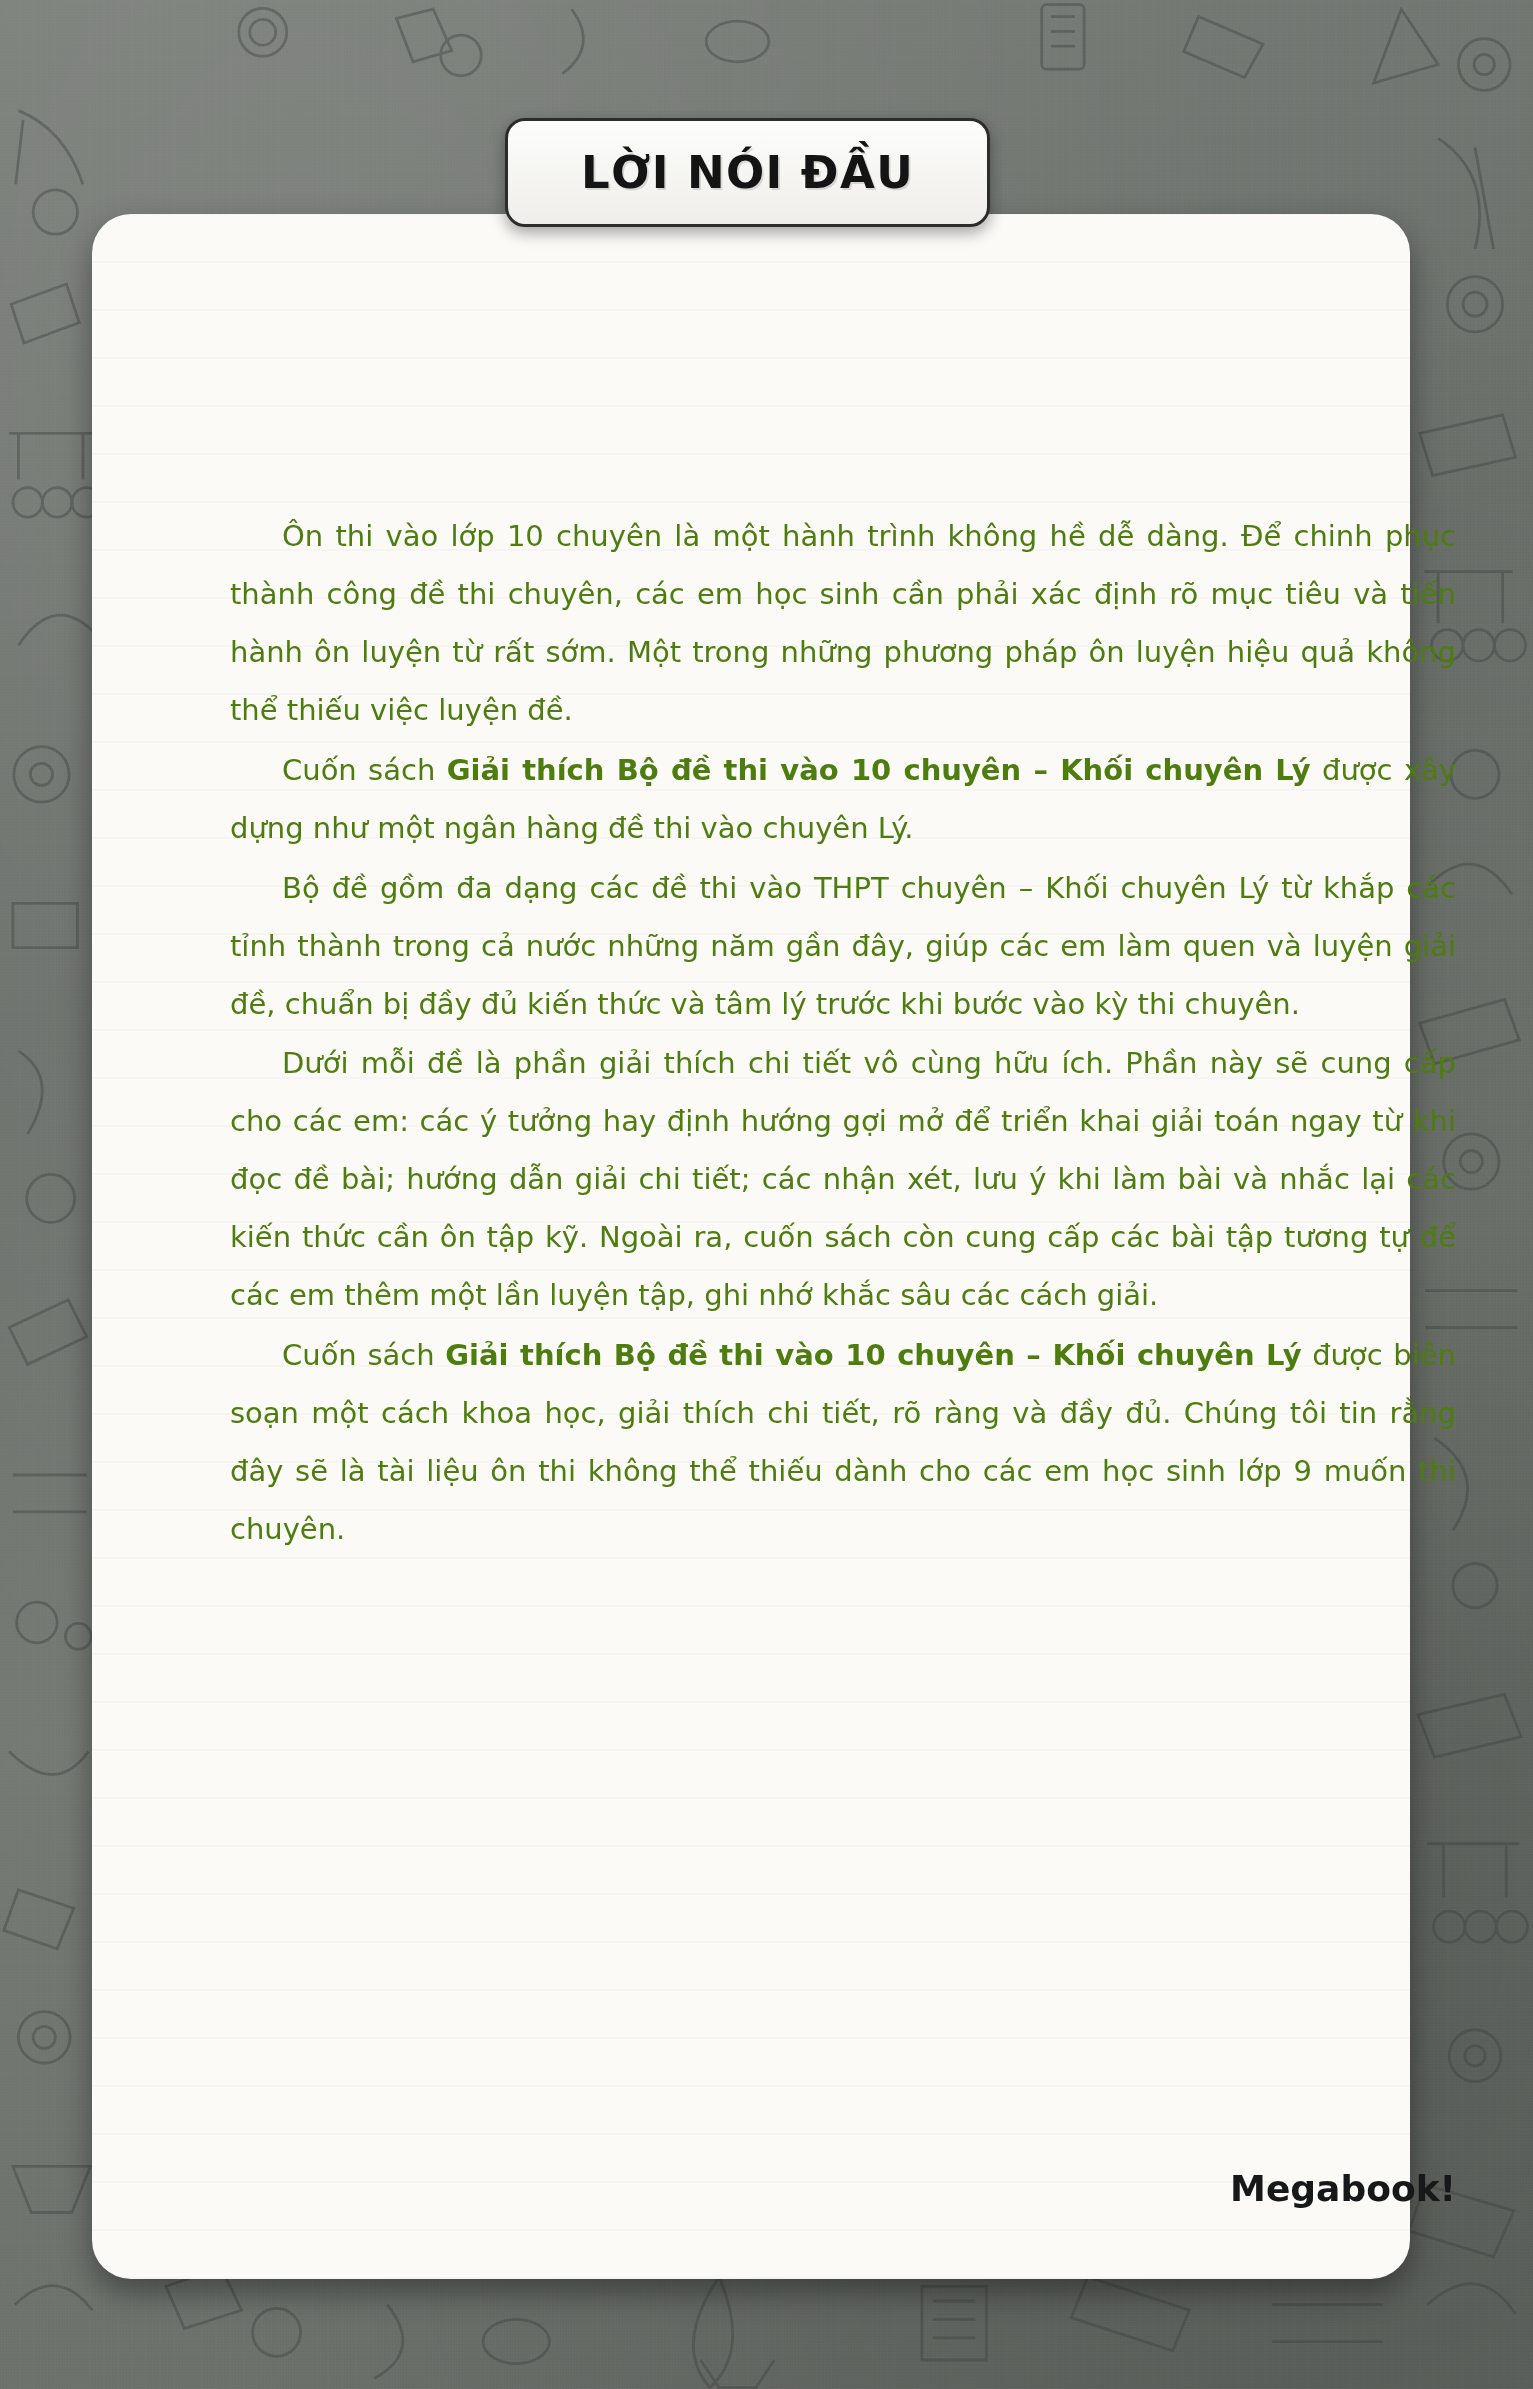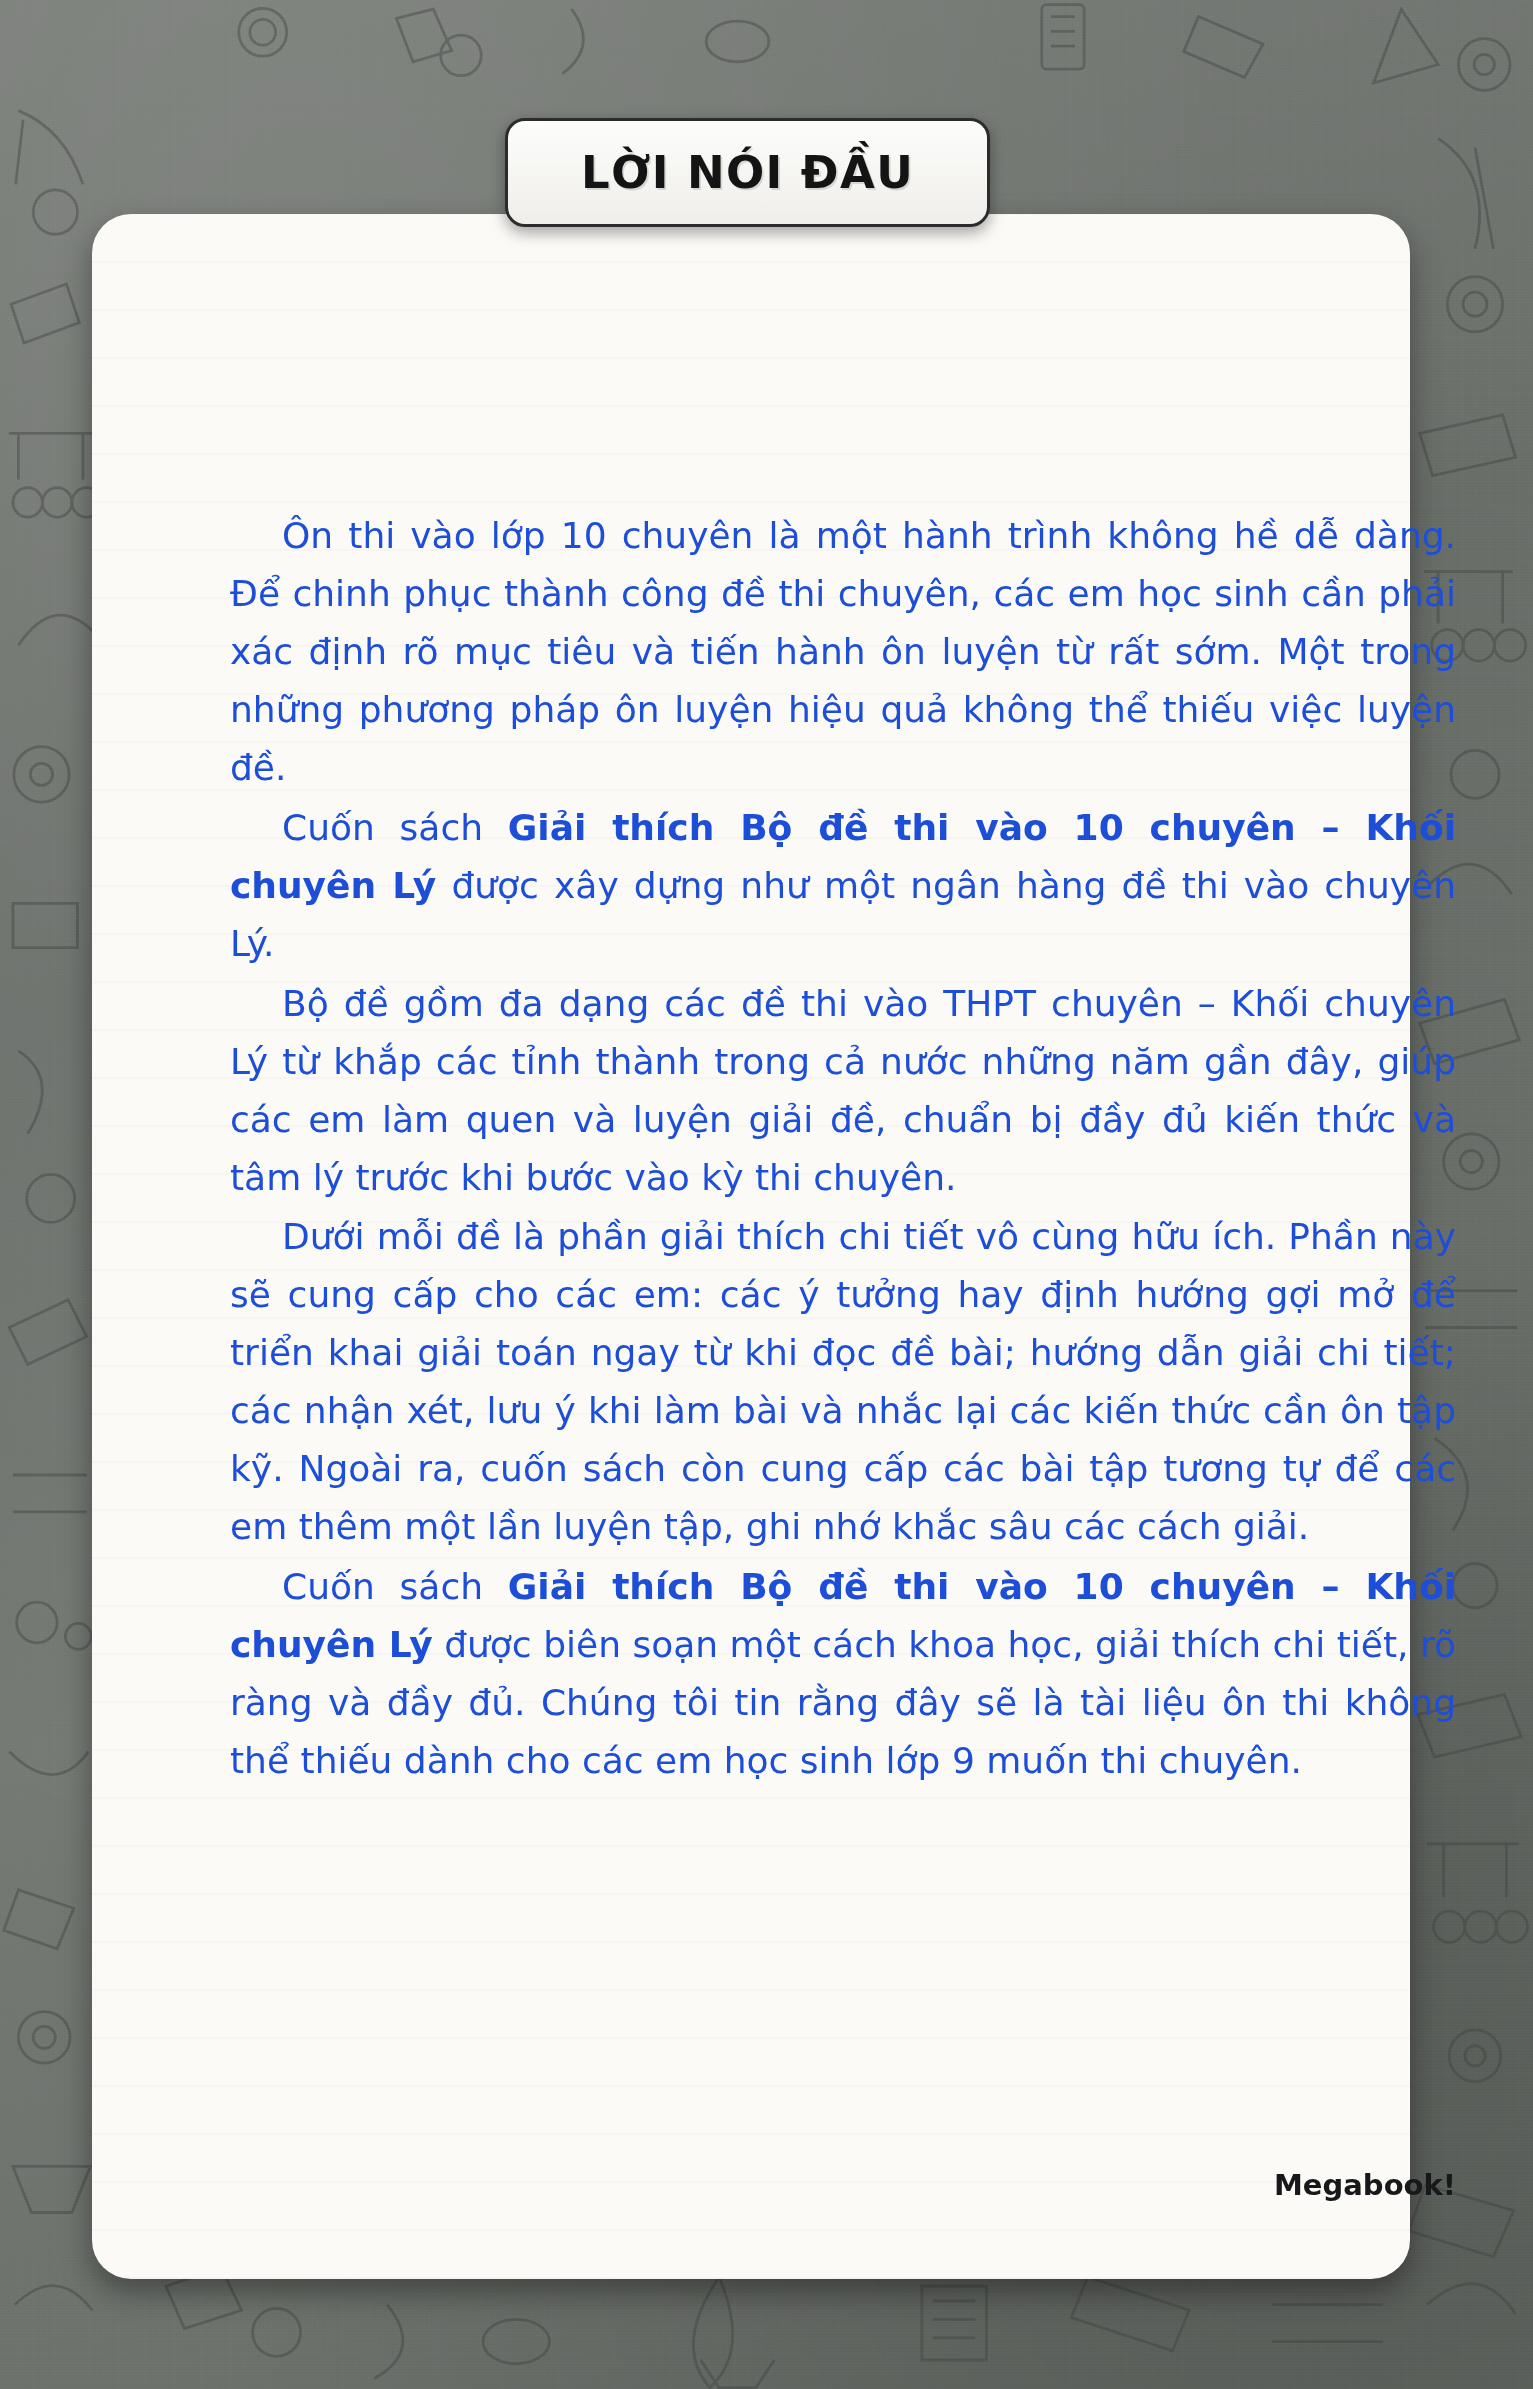--- a/index.html
+++ b/index.html
@@ -94,40 +94,40 @@
 
   
   #content {
     position: absolute;
     left: 138px;
     top: 293px;
     width: 1226px;
   }
   .para {
     font-family: "DejaVu Sans", sans-serif;
-    font-size: 36px;
+    font-size: 29px;
     line-height: 58px;
-    color: #1d4ed8;
+    color: #4d7c0f;
     text-align: justify;
     text-indent: 52px;
     margin: 0 0 1.8px 0;
     -webkit-hyphens: none;
     hyphens: none;
   }
   .para b { font-weight: bold; }
 
   #signature {
     position: absolute;
     left: 138px;
     top: 1954px;
     width: 1226px;
     text-align: right;
     font-family: "DejaVu Sans", sans-serif;
     font-weight: bold;
-    font-size: 29px;
+    font-size: 36px;
     color: #17181a;
   }
 </style>
 </head>
 <body>
 
 <div id="page">
 
   <svg id="doodles" viewBox="0 0 1664 2592" preserveAspectRatio="none">
     <g stroke="#3d413e" stroke-width="3" fill="none" opacity="0.75">

